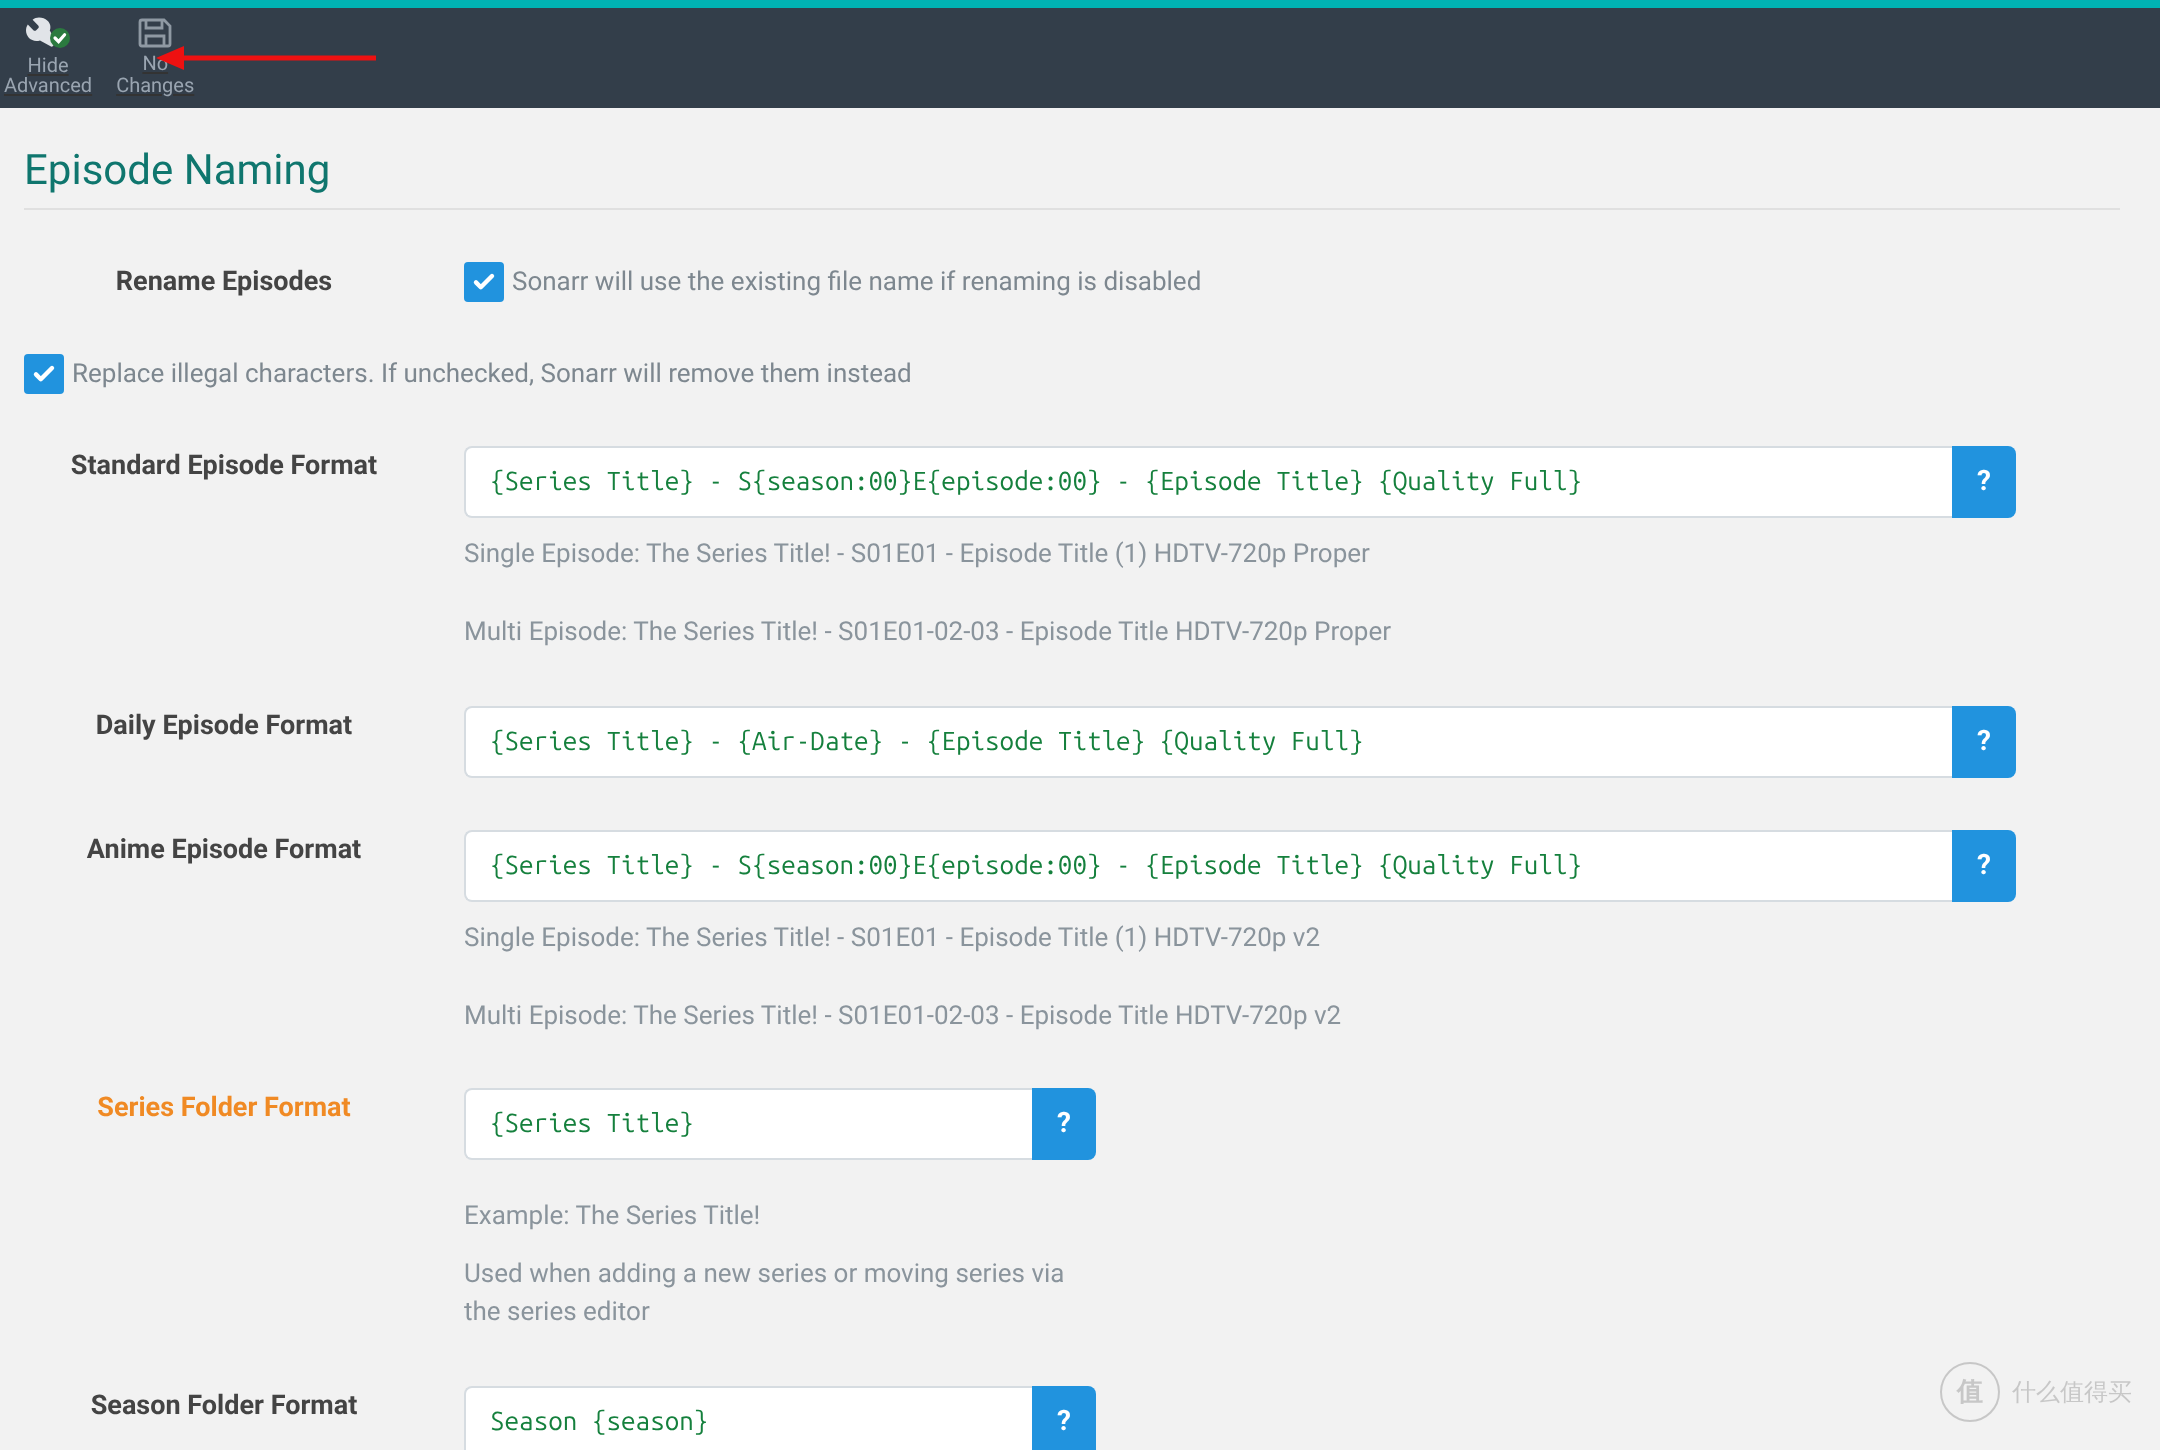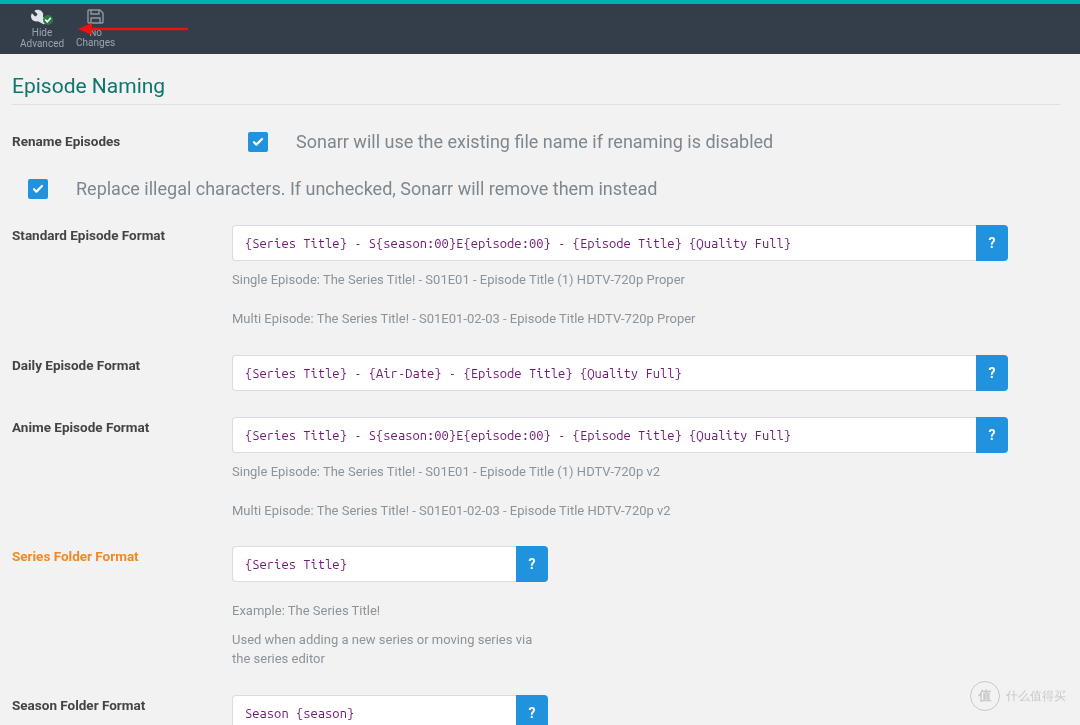--- a/index.html
+++ b/index.html
@@ -11,21 +11,22 @@
     color: #333;
     width: 1080px;
     position: relative;
   }
   .teal-strip { height: 4px; background: #00b3b3; }
   .toolbar {
     background: #333e4a;
     height: 50px;
     display: flex;
     align-items: center;
-    padding: 0 20px;
+    padding: 0 2px;
+    text-decoration: underline;
   }
   .toolbar-btn {
     display: flex;
     flex-direction: column;
     align-items: center;
     justify-content: center;
     color: #9aa5b1;
     font-size: 10px;
     line-height: 1.05;
     margin-right: 12px;
@@ -43,40 +44,39 @@
     padding-bottom: 6px;
     border-bottom: 1px solid #e0e0e0;
   }
   .form-row {
     display: flex;
     align-items: flex-start;
     margin-top: 26px;
   }
   .form-label {
     flex: 0 0 220px;
-    text-align: left;
+    text-align: center;
     padding-right: 20px;
     color: #444;
     font-weight: 700;
     font-size: 13.5px;
     line-height: 1.3;
     padding-top: 2px;
   }
   .form-label.warn { color: #f08a24; }
   .form-control {
     flex: 1 1 auto;
     min-width: 0;
   }
   .check-line {
     display: flex;
     align-items: center;
-    gap: 28px;
+    gap: 4px;
     color: #7d878f;
-    font-size: 18px;
-    margin-left: 16px;
+    font-size: 13px;
   }
   .cbox {
     width: 20px; height: 20px;
     border-radius: 2px;
     background: #2193de;
     display: inline-flex;
     align-items: center;
     justify-content: center;
     flex-shrink: 0;
   }
@@ -90,21 +90,21 @@
     flex: 1 1 auto;
     min-width: 0;
     height: 36px;
     border: 1px solid #d6dce1;
     border-right: none;
     border-radius: 4px 0 0 4px;
     background: #fff;
     padding: 0 12px;
     font-family: "Ubuntu Mono","Consolas",monospace;
     font-size: 13px;
-    color: #701a75;
+    color: #15803d;
   }
   .help-btn {
     flex: 0 0 32px;
     height: 36px;
     background: #2193de;
     color: #fff;
     display: flex;
     align-items: center;
     justify-content: center;
     border-radius: 0 4px 4px 0;

